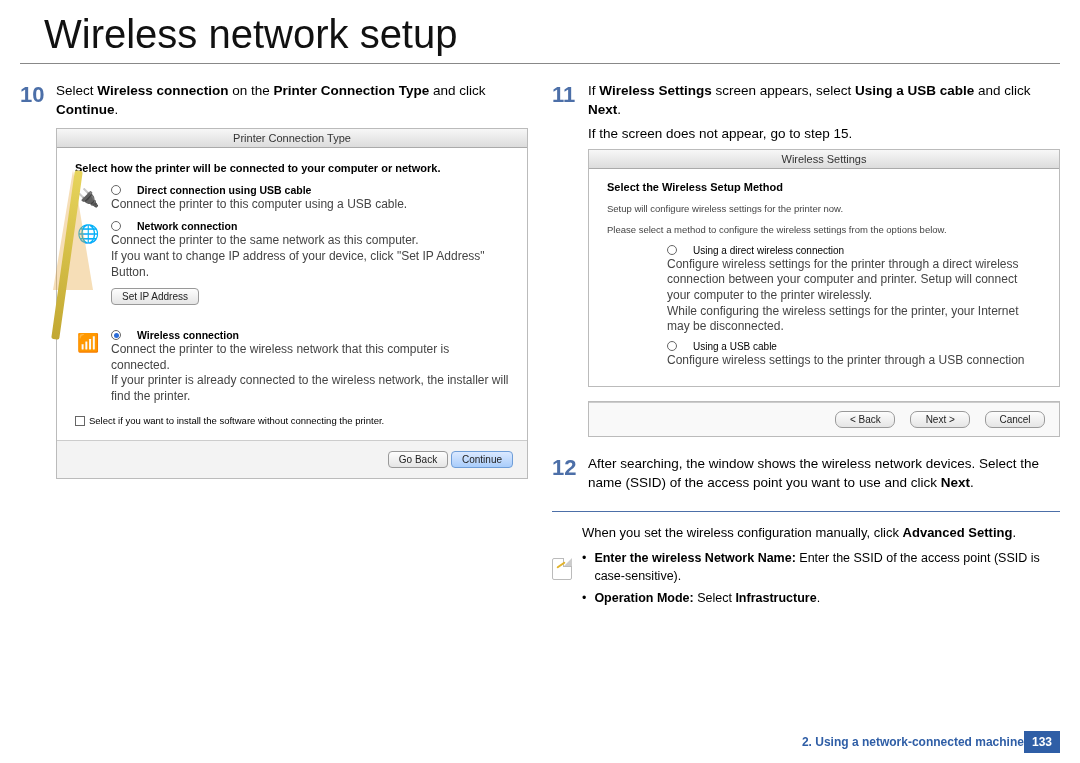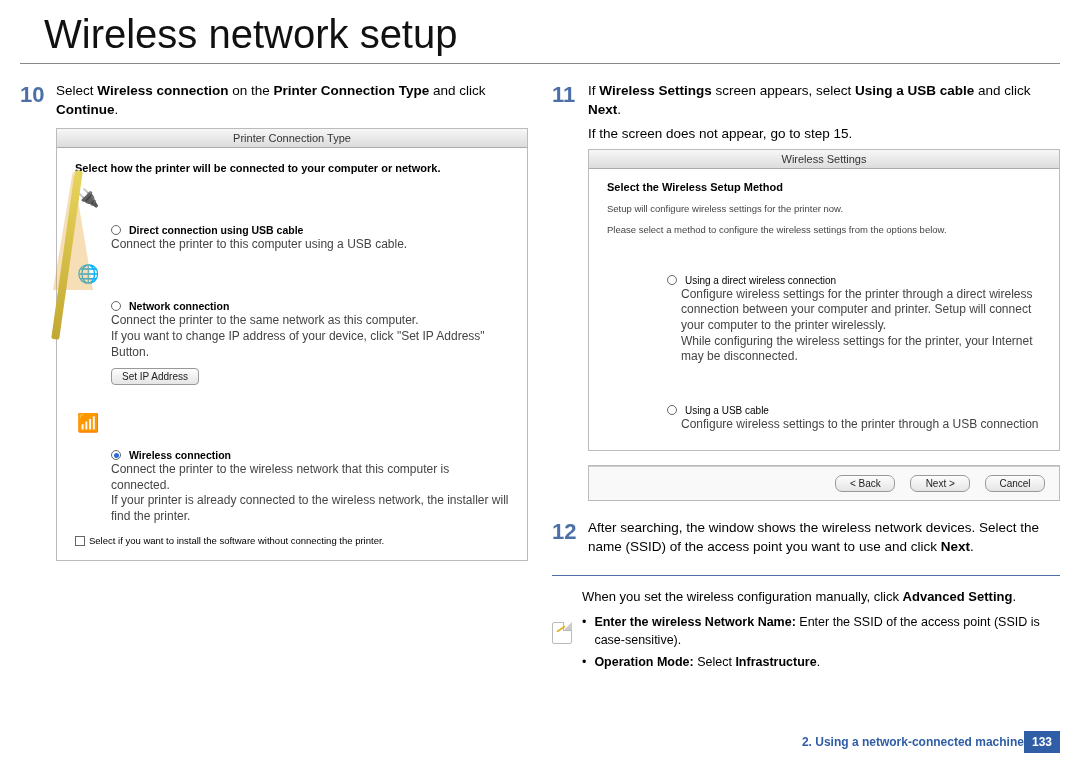--- a/index.html
+++ b/index.html
@@ -64,21 +64,21 @@
   .mac-body { padding: 14px 18px 14px 18px; position: relative; }
   .mac-heading { font-weight: bold; font-size: 11px; margin-bottom: 10px; }
   .opt-row { display: flex; align-items: flex-start; margin-bottom: 8px; }
   .opt-icon {
     width: 28px; height: 28px; flex-shrink: 0;
     margin-right: 8px;
     display:flex;align-items:center;justify-content:center;
     font-size:18px;
   }
   .opt-content { flex:1; }
-  .opt-label { font-weight: bold; font-size: 10.5px; display:flex; align-items:center; gap:8px;margin-top:40px;}
+  .opt-label { font-weight: bold; font-size: 10.5px; display:flex; align-items:center; gap:16px;}
   .opt-desc { color:#444; font-size:12px; line-height:1.3; margin-top:1px;}
   .radio {
     width:10px;height:10px;border:1px solid #666;border-radius:50%;
     display:inline-block; position:relative; background:#fff;flex-shrink:0;
   }
   .radio.checked::after{
     content:"";position:absolute;top:1.5px;left:1.5px;width:5px;height:5px;
     border-radius:50%;background:#2b6cd8;
   }
   .mac-btn {
@@ -112,21 +112,21 @@
   .watermark .pen{
     position:absolute;left:16px;top:0;width:8px;height:170px;
     background:linear-gradient(#e7d45c,#c2a832);transform:rotate(8deg);
     border-radius:2px;
   }
   
   .ws-body{padding:12px 18px;}
   .ws-sub{color:#444;font-size:9.5px;margin:6px 0 10px;}
   .ws-opt{margin-left:60px;margin-bottom:6px;}
   .ws-opt .opt-label{font-weight:normal;font-size:10px;}
-  .ws-opt .opt-desc{margin-left:14px;}
+  .ws-opt .opt-desc{margin-left:0;}
   .ws-footer{
     text-align:right;padding:8px 14px;border-top:1px solid #ccc;
     background:#f9f9f9;
   }
   .ws-footer .mac-btn{margin-left:12px;min-width:60px;text-align:center;border-radius:7px;}
   .section-rule{
     border:none;border-top:1px solid #4c6fa8;
     margin:18px 0 12px 0;
   }
   .tip-box{
@@ -219,20 +219,24 @@
               </div>
             <div class="opt-desc" style="white-space:pre-line">Connect the printer to the wireless network that this computer is connected.
 If your printer is already connected to the wireless network, the installer will find the printer.</div>
           </div>
         </div>
 
         <div style="margin-top:10px;font-size:9.5px">
           <span class="checkbox"></span><span>Select if you want to install the software without connecting the printer.</span>
         </div>
       </div>
+      <div class="mac-footer">
+        <span class="mac-btn">Go Back</span>
+        <span class="mac-btn primary">Continue</span>
+      </div>
     </div>
   </div>
 
   <div class="col">
     <div class="step">
       <div class="step-num">11</div>
       <div class="step-body">
         <span>If </span><b>Wireless Settings</b><span> screen appears, select </span><b>Using a USB cable</b><span> and click </span><b>Next</b><span>.</span>
       </div>
     </div>

